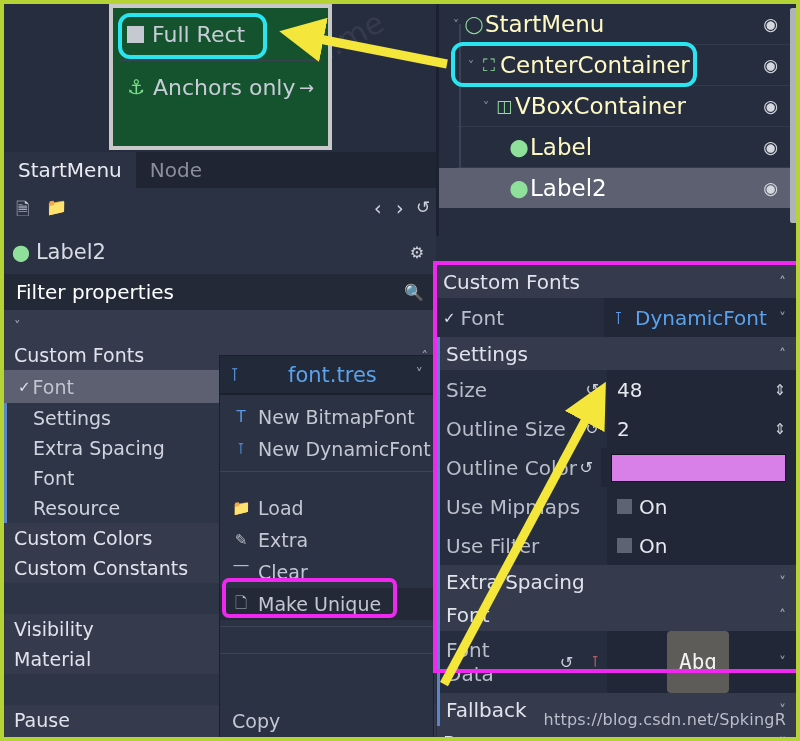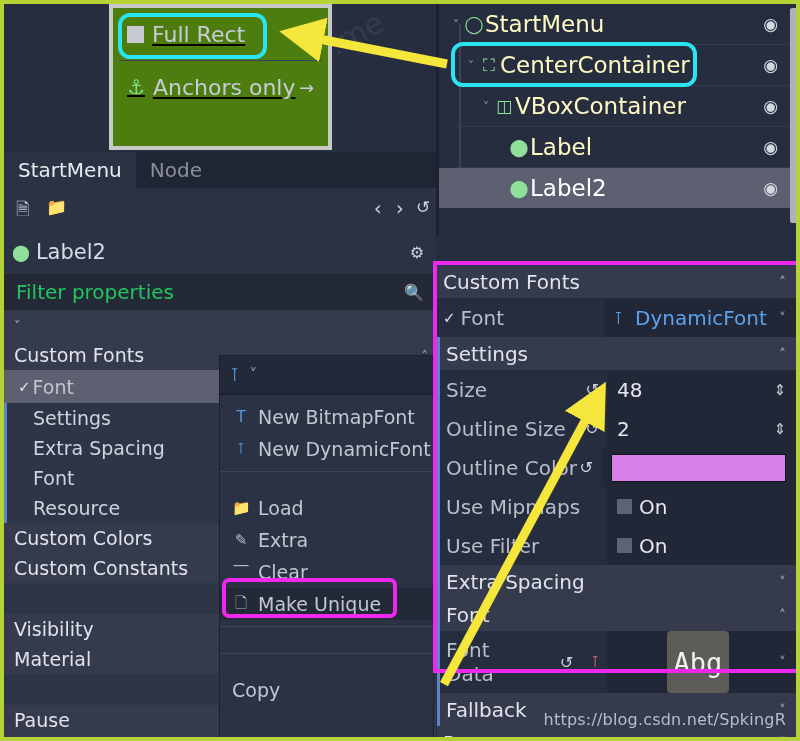--- a/index.html
+++ b/index.html
@@ -39,21 +39,21 @@
 
   
   #viewport { left:0; top:0; width:105px; height:148px; background:#262d3f; }
 
   
   #layout-popup {
     left: 105px; top: 0px; width: 223px; height: 146px;
     background: #c8c8c8;
     padding: 4px;
   }
-  #layout-popup .inner { background:#4d7c0f; width:100%; height:100%; position:relative;text-decoration:underline; }
+  #layout-popup .inner { background:#14532d; width:100%; height:100%; position:relative; }
   #layout-popup .item {
     height: 52px; display:flex; align-items:center; gap:8px;
     color:#c7ccd6; font-size:22px; padding-left:14px;
   }
   #layout-popup .sep { height:1px; background:#3b4256; margin:0 6px; }
   .sq-icon { width:17px; height:17px; background:#c5c9d1; display:inline-block; }
   .anchor-glyph { color:#7ee08a; font-size:20px; }
   .arrow-r { position:absolute; right:14px; color:#c7ccd6; font-size:18px; }
 
   
@@ -107,21 +107,21 @@
     height:36px; display:flex; align-items:center; padding:0 14px;
     font-size:20px; color:#8a8f9b;
   }
   .tab.active { background:#2b3244; color:#e8ebf1; }
   #insp-toolbar { position:relative; height:42px; background:#2b3244; }
   #insp-toolbar .tb-ic { position:absolute; top:9px; color:#cdd2db; font-size:17px; }
   #insp-node { position:relative; height:44px; display:flex; align-items:center;
     background:#2b3244; padding-left:8px; font-size:21px; color:#d8dce4; }
   #insp-filter {
     height:36px; display:flex; align-items:center; justify-content:space-between;
-    background:#232937; color:#22c55e; font-size:20px; padding:0 12px;
+    background:#232937; color:#ffffff; font-size:20px; padding:0 12px;
   }
   #insp-list { position:relative; }
   .insp-sub {
     background:#2e3546; color:#cfd4de; font-size:19px; height:30px;
     display:flex; align-items:center; padding-left:26px;
     border-left:3px solid #5d84c4;
   }
   .insp-row-sel { background:#5c6070; }
   .check { color:#dfe3ea; font-size:15px; margin-right:2px; }
 
@@ -168,21 +168,21 @@
     color:#e5e8ef; padding:0 10px; justify-content:space-between;
   }
   #cf-panel .indent { border-left:3px solid #5d84c4; }
   .spin { color:#cbd0d9; font-size:15px; }
   .swatch { width:175px; height:28px; background:#d87fe8; border:1px solid #11151d; }
   .onbox { display:flex; align-items:center; gap:7px; }
   .onsq { width:15px; height:15px; background:#5d6372; display:inline-block; }
   .abg {
     width:62px; height:62px; background:#5d5c59; border-radius:4px;
     display:flex; align-items:center; justify-content:center;
-    color:#f2f2f2; font-size:27px; font-family:"DejaVu Sans Mono","Liberation Mono",monospace;
+    color:#f2f2f2; font-size:21px; font-family:"DejaVu Sans Mono","Liberation Mono",monospace;
   }
 
   
   svg.ov { position:absolute; left:0; top:0; width:800px; height:741px;
            pointer-events:none; overflow:visible; }
 
   
   .wm {
     position:absolute; color:rgba(255,255,255,0.07);
     font-size:30px; transform:rotate(-28deg); white-space:nowrap;
@@ -347,20 +347,21 @@
       </div>
       <div class="cat">
         <span>Script</span>
 
       </div>
     </div>
   </div>
 
   <div class="panel" id="res-dropdown">
     <span class="ic">⊺</span>
+    <span class="nm">font.tres</span>
     <span class="cv">˅</span>
   </div>
 
   <div class="panel" id="ctx-menu">
     <div style="height:6px;"></div>
     <div class="mi">
       <span class="mic">T</span>
       <span>New BitmapFont</span>
     </div>
     <div class="mi">
@@ -382,21 +383,21 @@
       <span>Clear</span>
     </div>
     <div class="mi grey hover">
       <span class="mic">🗋</span>
       <span>Make Unique</span>
     </div>
     <div class="msep"></div>
     <div style="height:14px;"></div>
     <div class="msep"></div>
     <div style="height:14px;"></div>
-    <div class="mi grey" style="padding-left:12px;">
+    <div class="mi grey" style="padding-left:12px;margin-top:31px;">
       <span>Copy</span>
     </div>
   </div>
 
   <div class="panel" id="cf-panel">
 
     <div class="cf-cat">
       <span>Custom Fonts</span>
       <span style="font-size:14px; color:#a8adba;">˄</span>
     </div>

